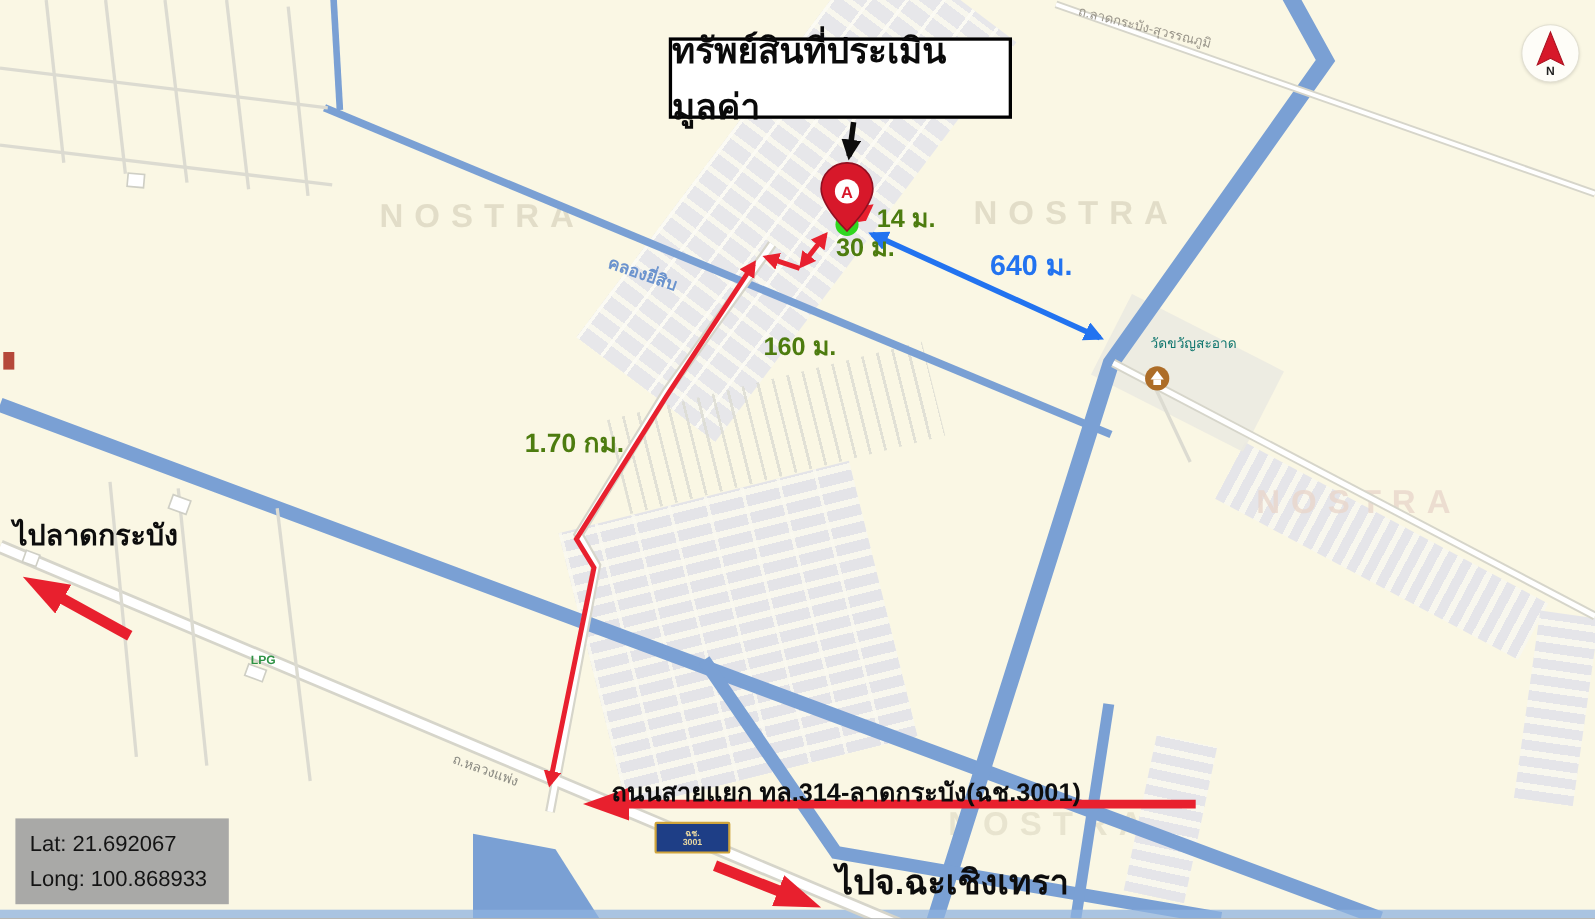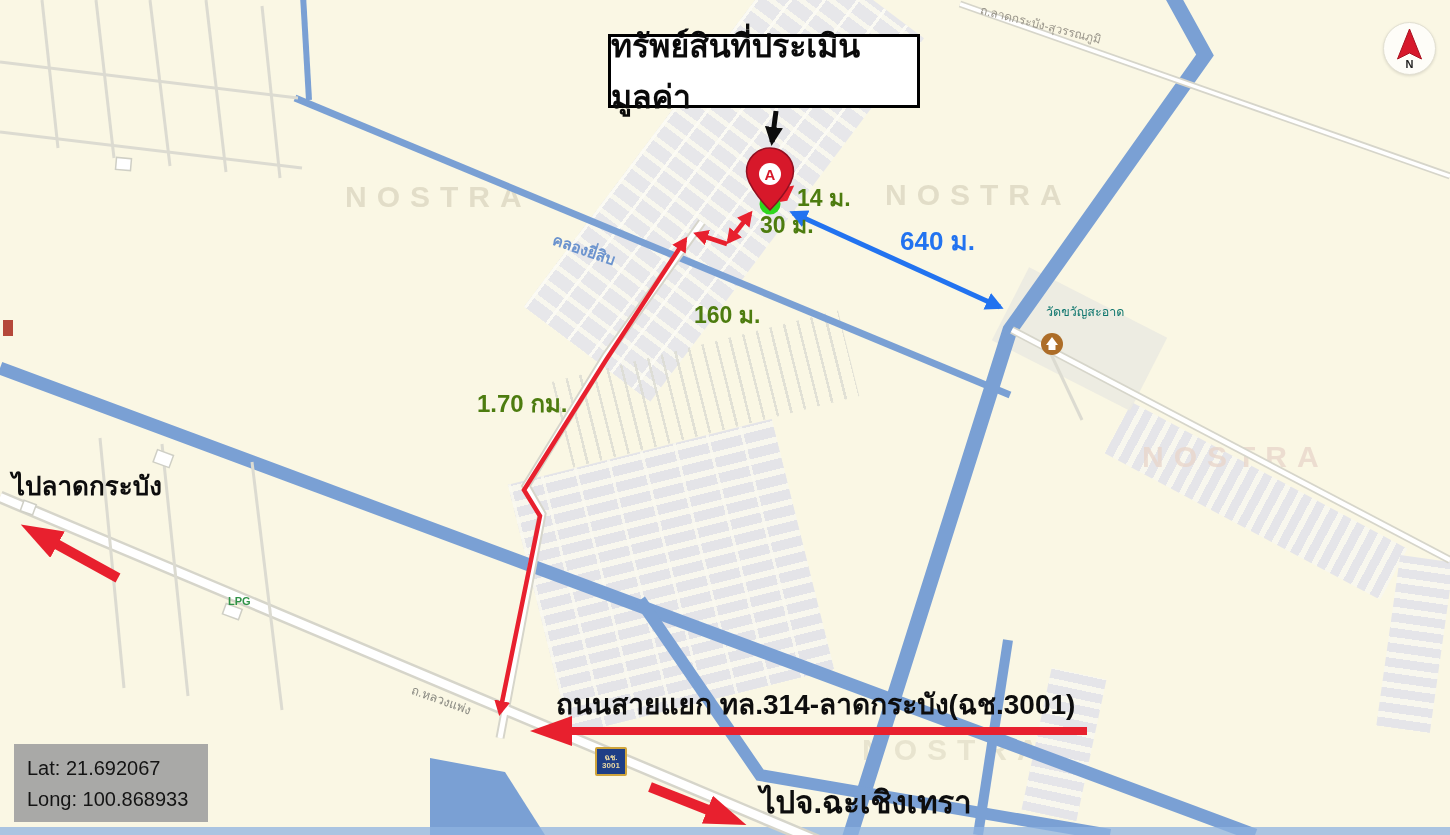--- a/index.html
+++ b/index.html
@@ -30,21 +30,21 @@
   .red-note{color:#4d7c0f;font-weight:bold;}
   .blk{color:#0d0d0d;font-weight:bold;}
   .title-box{position:absolute;left:608px;top:34px;width:312px;height:74px;background:#fff;
     border:3.5px solid #000;display:flex;align-items:center;justify-content:center;
     font-size:32px;font-weight:bold;color:#0a0a0a;z-index:6;}
   .coords-box{position:absolute;left:14px;top:744px;width:194px;height:78px;background:rgba(162,162,162,.93);
     display:flex;flex-direction:column;justify-content:center;gap:11px;padding:6px 13px;z-index:6;}
   .coords-box div{font-size:20px;color:#141414;line-height:1;}
   .compass{position:absolute;left:1383px;top:22px;width:53px;height:53px;border-radius:50%;
     background:#fefdf8;border:1px solid #e2e0d2;box-shadow:0 1px 3px rgba(0,0,0,.12);z-index:6;}
-  .route-sign{position:absolute;left:595px;top:747px;width:32px;height:29px;background:#1e3e86;
+  .route-sign{position:absolute;left:595px;top:747px;width:69px;height:29px;background:#1e3e86;
     border:2px solid #cfa43c;border-radius:2px;display:flex;flex-direction:column;align-items:center;
     justify-content:center;z-index:5;line-height:1;}
   .route-sign div{font-size:8px;color:#ead9a2;font-weight:bold;}
   .z1{z-index:1}.z3{z-index:3}.z5{z-index:5;}
   svg text{font-family:"Liberation Sans","DejaVu Sans",sans-serif;}
 </style>
 </head>
 <body>
 
 <div class="map">
@@ -156,21 +156,21 @@
     <div class="lbl map-name" style="left:1046px;top:306px;color:#0f766e;">วัดขวัญสะอาด</div>
     <div class="lbl" style="left:228px;top:595px;color:#2f9246;font-size:11px;font-weight:bold;">LPG</div>
   </div>
 
   <div class="layer z5">
     <div class="lbl red-note" style="left:797px;top:186px;font-size:23px;">14 ม.</div>
     <div class="lbl red-note" style="left:760px;top:213px;font-size:23px;">30 ม.</div>
     <div class="lbl red-note" style="left:694px;top:263px;font-size:23px;margin-top:40px;">160 ม.</div>
     <div class="lbl red-note" style="left:477px;top:391px;font-size:24px;">1.70 กม.</div>
     <div class="lbl" style="left:900px;top:227px;font-size:26px;font-weight:bold;color:#2273f0;">640 ม.</div>
-    <div class="lbl blk" style="left:556px;top:690px;font-size:28px;text-align:right;">ถนนสายแยก ทล.314-ลาดกระบัง(ฉช.3001)</div>
+    <div class="lbl blk" style="left:556px;top:708px;font-size:23px;text-align:right;">ถนนสายแยก ทล.314-ลาดกระบัง(ฉช.3001)</div>
     <div class="lbl blk" style="left:760px;top:786px;font-size:31px;">ไปจ.ฉะเชิงเทรา</div>
     <div class="lbl blk" style="left:12px;top:472px;font-size:26px;">ไปลาดกระบัง</div>
   </div>
 
   <div class="title-box">
     <span>ทรัพย์สินที่ประเมินมูลค่า</span>
   </div>
 
   <div class="coords-box">
     <div>Lat: 21.692067</div>

